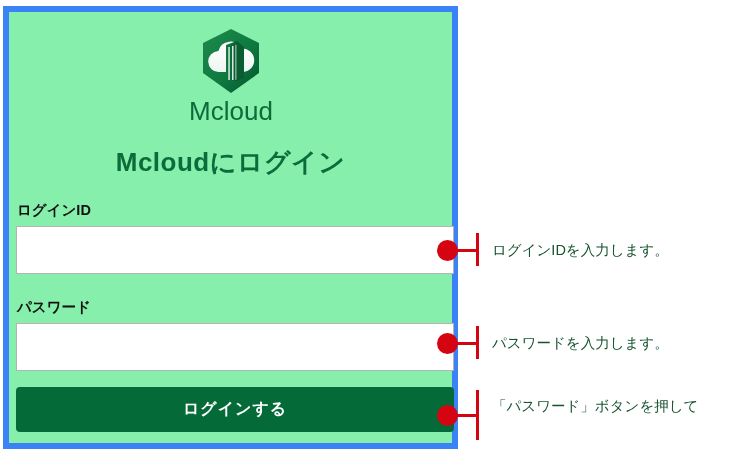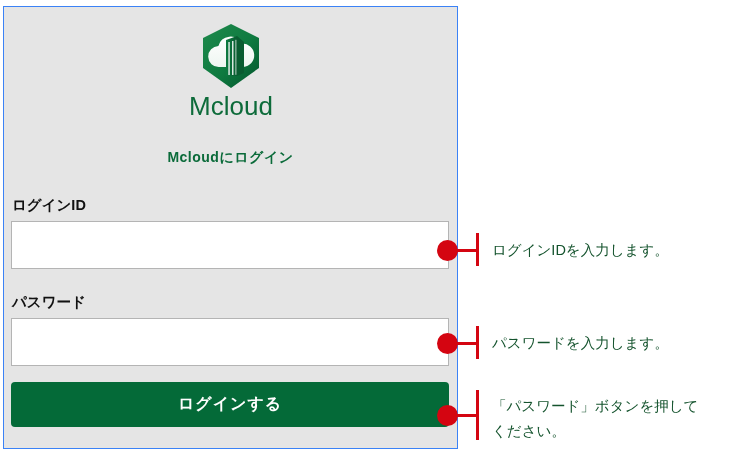--- a/index.html
+++ b/index.html
@@ -18,22 +18,22 @@
   }
 
   
   #login-card {
     position: absolute;
     left: 3px;
     top: 6px;
     width: 455px;
     height: 443px;
     box-sizing: border-box;
-    border: 1px solid #3b82f6;
-    background: #e5e5e5;
+    border: 6px solid #3b82f6;
+    background: #86efac;
   }
 
   
   #logo-block {
     position: absolute;
     left: 0;
     top: 16px;
     width: 100%;
     text-align: center;
   }
@@ -50,21 +50,21 @@
     height: 30px;
   }
 
   
   #page-title {
     position: absolute;
     left: 0;
     top: 136px;
     width: 100%;
     text-align: center;
-    font-size: 14px;
+    font-size: 26px;
     font-weight: bold;
     color: #0b6b3a;
     letter-spacing: 0.5px;
     line-height: 28px;
     white-space: nowrap;
   }
 
   
   #login-form {
     position: absolute;
@@ -207,14 +207,13 @@
 <div class="callout-dot" style="left:437px; top:333px;"></div>
 <div class="callout-hline" style="left:452px; top:342px; width:27px;"></div>
 <div class="callout-tick" style="left:476px; top:326px; height:33px;"></div>
 <div class="callout-text" style="left:492px; top:331px;">パスワードを入力します。</div>
 
 <div class="callout-dot" style="left:437px; top:405px;"></div>
 <div class="callout-hline" style="left:452px; top:414px; width:27px;"></div>
 <div class="callout-tick" style="left:476px; top:390px; height:50px;"></div>
 <div class="callout-text" style="left:492px; top:394px;">
   <span>「パスワード」ボタンを押して</span>
-  <span class="line2">ください。</span>
 </div>
 
 </body></html>

